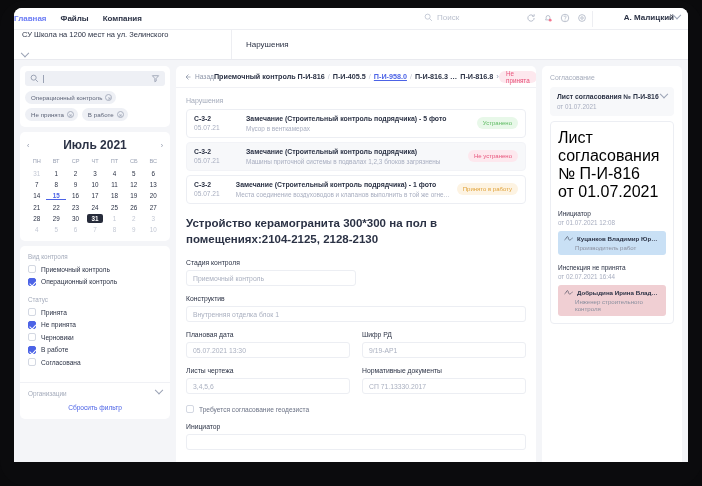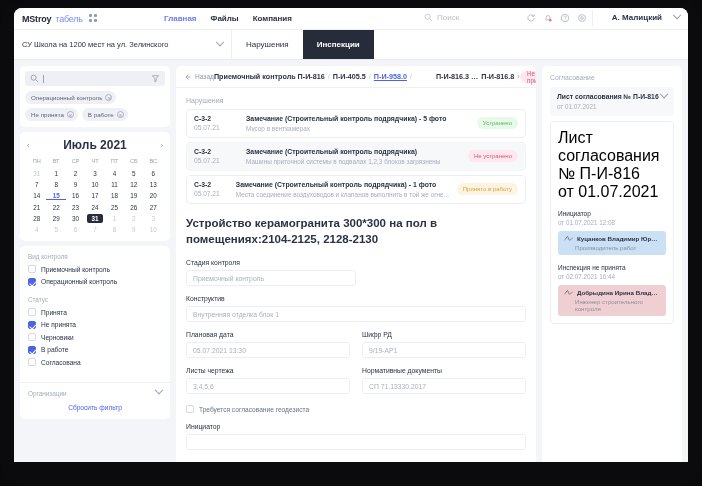--- a/index.html
+++ b/index.html
@@ -28,30 +28,30 @@
   .mainnav a{ font-size:8px; color:#2b3245; text-decoration:none;font-weight:bold; }
   .mainnav a.active{ color:#6b7cf5; }
 
   .searchwrap{ position:absolute; left:410px; top:5px; display:flex; align-items:center; gap:4px;}
   .searchwrap .ph{ font-size:8px; color:#b9bfcd; }
   .sicon{ width:9px;height:9px; }
 
   .topicons{ position:absolute; left:512px; top:5px; display:flex; gap:7px; align-items:center;}
   .topicons .ti{ width:10px;height:10px; position:relative; }
   .divv{ position:absolute; left:578px; top:3px; width:1px; height:16px; background:#edeef2;}
-  .userbox{ position:absolute; right:8px; top:5px; display:flex; align-items:center; gap:12px;}
+  .userbox{ position:absolute; right:8px; top:5px; display:flex; align-items:center; gap:0;}
   .userbox .un{ font-size:8px; color:#2b3245; font-weight:600;}
   .caret{ width:6px;height:6px; border-right:1px solid #9aa2b4; border-bottom:1px solid #9aa2b4;
           transform:rotate(45deg) translate(-2px,-2px); }
 
   
   .subbar{ height:30px; background:#ffffff; display:flex; align-items:stretch;
            border-bottom:1px solid #e9eaef; }
-  .projsel{ width:218px; display:flex; align-items:center; justify-content:space-between;
-            padding:0 8px; border-right:1px solid #edeef2; }
+  .projsel{ width:218px; display:flex; justify-content:space-between;
+            padding:0 8px; border-right:1px solid #edeef2;flex-direction:column; }
   .projsel .pt{ font-size:7.5px; color:#2b3245; }
   .tabbtn{ display:flex; align-items:center; padding:0 14px; font-size:8px; color:#2b3245; }
   .tabbtn.active{ background:#272c3b; color:#ffffff; font-weight:600;}
 
   
   .body{ display:flex; height:424px; padding:6px 6px 0 6px; gap:6px; }
 
   
   .sidebar{ width:150px; display:flex; flex-direction:column; gap:5px; }
   .card{ background:#fff; border-radius:5px; }
@@ -105,21 +105,21 @@
   .main{ flex:1; background:#fff; border-radius:5px; display:flex; flex-direction:column;
          overflow:hidden; }
   .crumbbar{ height:22px; display:flex; align-items:center; padding:0 8px; 
              border-bottom:1px solid #f0f1f5; }
   .backbtn{ display:flex; align-items:center; gap:3px; }
   .backbtn span{ font-size:6.6px; color:#8d95a8;}
   .crumbs{ display:flex; align-items:center; gap:3px; font-size:7.2px; color:#2b3245;
            font-weight:600; white-space:nowrap; }
   .crumbs .sep{ color:#c3c8d4; font-weight:400;}
   .crumbs .lnk{ color:#4c63e6; text-decoration:underline; }
-  .crumbs .ell{ color:#2b3245;margin-left:21px; }
+  .crumbs .ell{ color:#2b3245; }
   .crumbs .next{ color:#b9bfcd; font-size:8px;}
   .crumbright{ margin-left:auto; display:flex; align-items:center; gap:7px;}
   .badge{ border-radius:8px; height:12px; display:flex; align-items:center; padding:0 7px;
           font-size:6.3px; }
   .badge.rose{ background:#fde8ee; color:#e8547c; }
 
   .mscroll{ flex:1; padding:9px 10px 0 10px; overflow:hidden;}
   .sect{ font-size:7px; color:#a4abbb; margin-bottom:5px; }
   .vrow{ background:#fff; border:1px solid #eceef3; border-radius:4px; padding:5px 7px;
          display:flex; align-items:flex-start; gap:10px; margin-bottom:4px; }
@@ -168,30 +168,20 @@
   .sigic{ width:9px;height:7px; flex:none;}
   .rbox{ border:1px solid #eceef3; border-radius:4px; padding:7px; margin-bottom:5px;}
 </style>
 </head>
 <body>
 
 <div class="bezel">
 <div class="screen">
 
   <div class="topbar">
-    <div class="brand">
-      <span class="b1">MStroy</span>
-      <span class="b2">табель</span>
-      <span class="grid-ic">
-            <i></i>
-            <i></i>
-            <i></i>
-            <i></i>
-          </span>
-    </div>
     <div class="mainnav">
       <a href="#" class="active">Главная</a>
       <a href="#">Файлы</a>
       <a href="#">Компания</a>
     </div>
 
     <div class="searchwrap">
       <svg class="sicon" viewBox="0 0 16 16">
         <circle cx="6.5" cy="6.5" r="4.5" fill="none" stroke="#b9bfcd" stroke-width="1.4"></circle>
         <line x1="10" y1="10" x2="14" y2="14" stroke="#b9bfcd" stroke-width="1.4"></line>
@@ -225,21 +215,20 @@
       <span class="caret"></span>
     </div>
   </div>
 
   <div class="subbar">
     <div class="projsel">
       <span class="pt">СУ Школа на  1200 мест на ул. Зелинского</span>
       <span class="caret"></span>
     </div>
     <div class="tabbtn">Нарушения</div>
-    <div class="tabbtn active">Инспекции</div>
   </div>
 
   <div class="body">
 
     <div class="sidebar">
 
       <div class="card">
         <div class="searchbox">
           <svg class="sicon" viewBox="0 0 16 16">
             <circle cx="6.5" cy="6.5" r="4.5" fill="none" stroke="#8d95a8" stroke-width="1.5"></circle>

